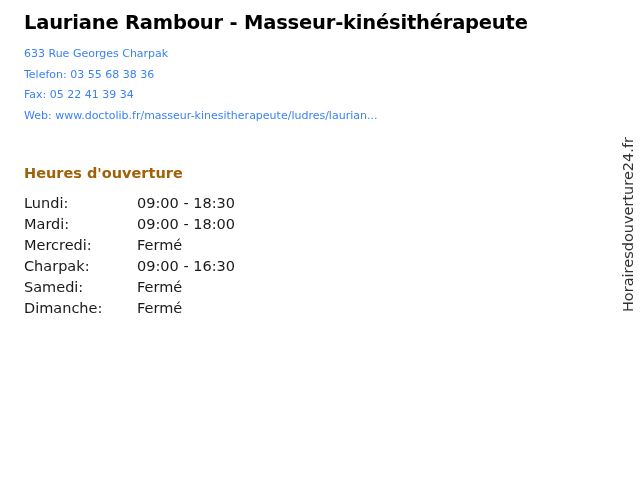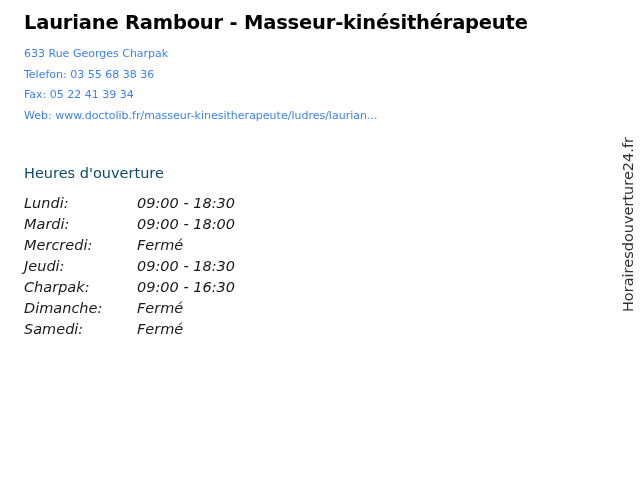--- a/index.html
+++ b/index.html
@@ -40,38 +40,37 @@
     color: #3b82f6;
   }
   .address-line {
     white-space: nowrap;
   }
   .hours-heading {
     position: absolute;
     left: 24px;
     top: 165px;
     font-size: 14.5px;
-    font-weight: normal;
-    color: #0c4a6e;
+    font-weight: bold;
+    color: #a16207;
     text-align: center;
   }
   .hours-table {
     position: absolute;
     left: 24px;
     top: 195px;
     border-collapse: collapse;
     font-size: 14.5px;
     color: #1a1a1a;
   }
   .hours-table td {
     padding: 0;
     height: 21px;
     vertical-align: top;
     white-space: nowrap;
-    font-style: italic;
   }
   .day-cell {
     width: 113px;
   }
   .time-cell {
     padding-left: 0;
   }
   .side-watermark {
     position: absolute;
     right: 4px;
@@ -109,33 +108,29 @@
       </tr>
       <tr>
         <td class="day-cell">Mardi:</td>
         <td class="time-cell">09:00 - 18:00</td>
       </tr>
       <tr>
         <td class="day-cell">Mercredi:</td>
         <td class="time-cell">Fermé</td>
       </tr>
       <tr>
-        <td class="day-cell">Jeudi:</td>
-        <td class="time-cell">09:00 - 18:30</td>
-      </tr>
-      <tr>
         <td class="day-cell">Charpak:</td>
         <td class="time-cell">09:00 - 16:30</td>
       </tr>
       <tr>
-        <td class="day-cell">Dimanche:</td>
+        <td class="day-cell">Samedi:</td>
         <td class="time-cell">Fermé</td>
       </tr>
       <tr>
-        <td class="day-cell">Samedi:</td>
+        <td class="day-cell">Dimanche:</td>
         <td class="time-cell">Fermé</td>
       </tr>
     </tbody>
   </table>
 
   <div class="side-watermark">Horairesdouverture24.fr</div>
 
 </div>
 
 </body></html>

